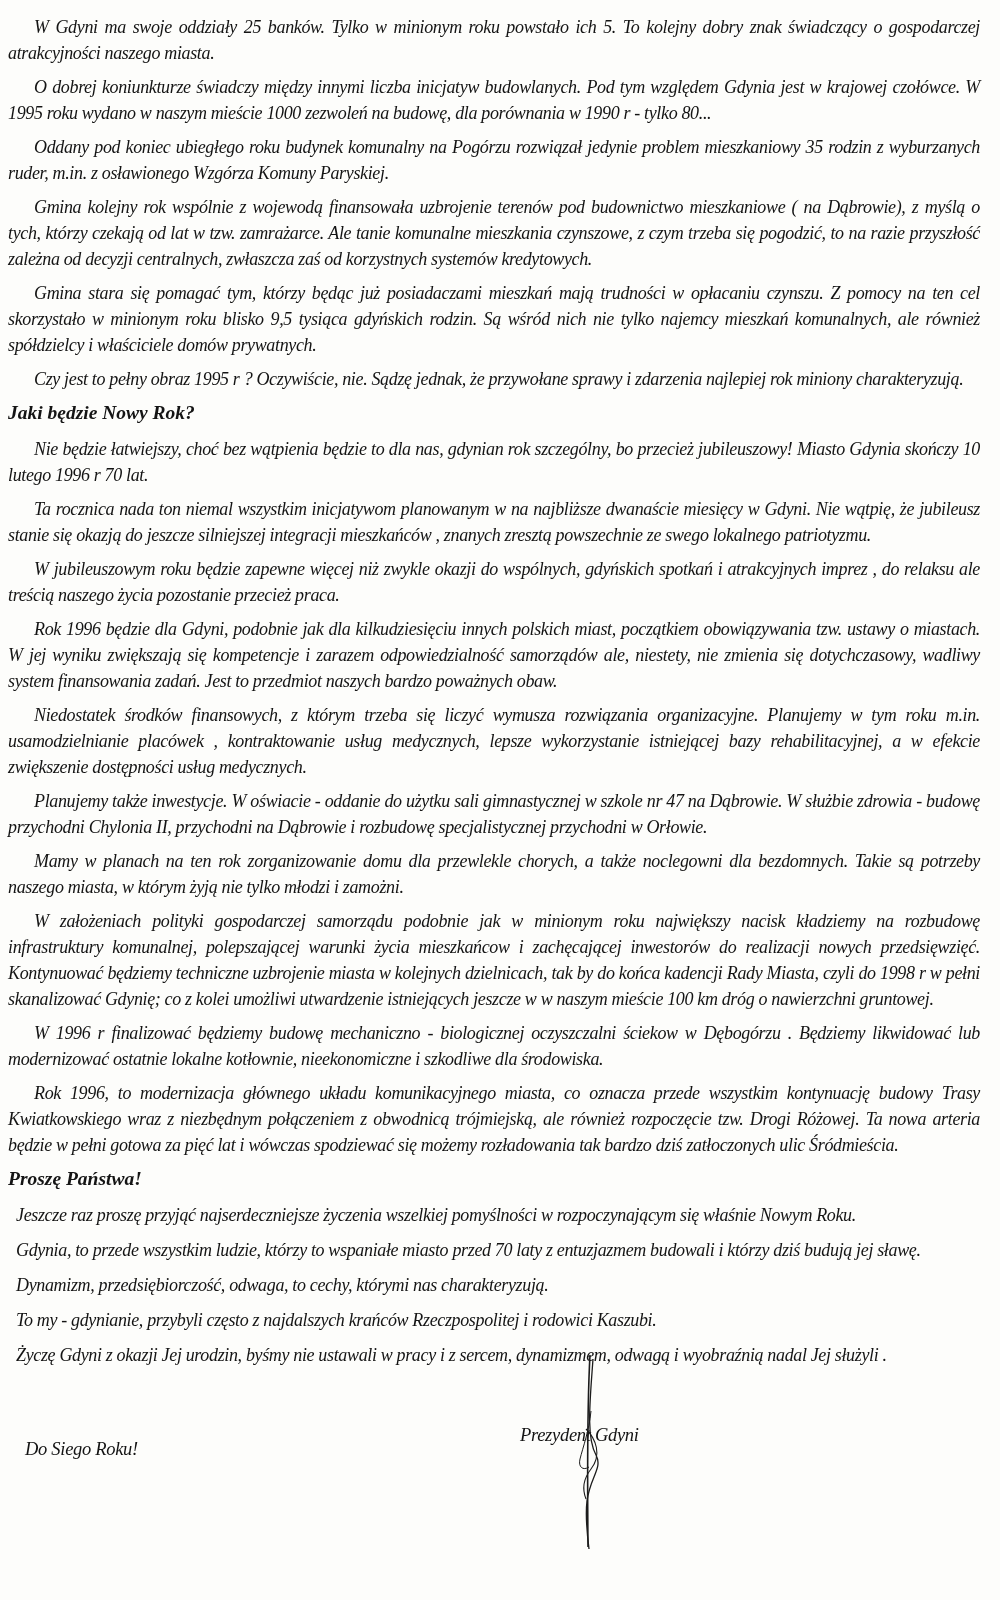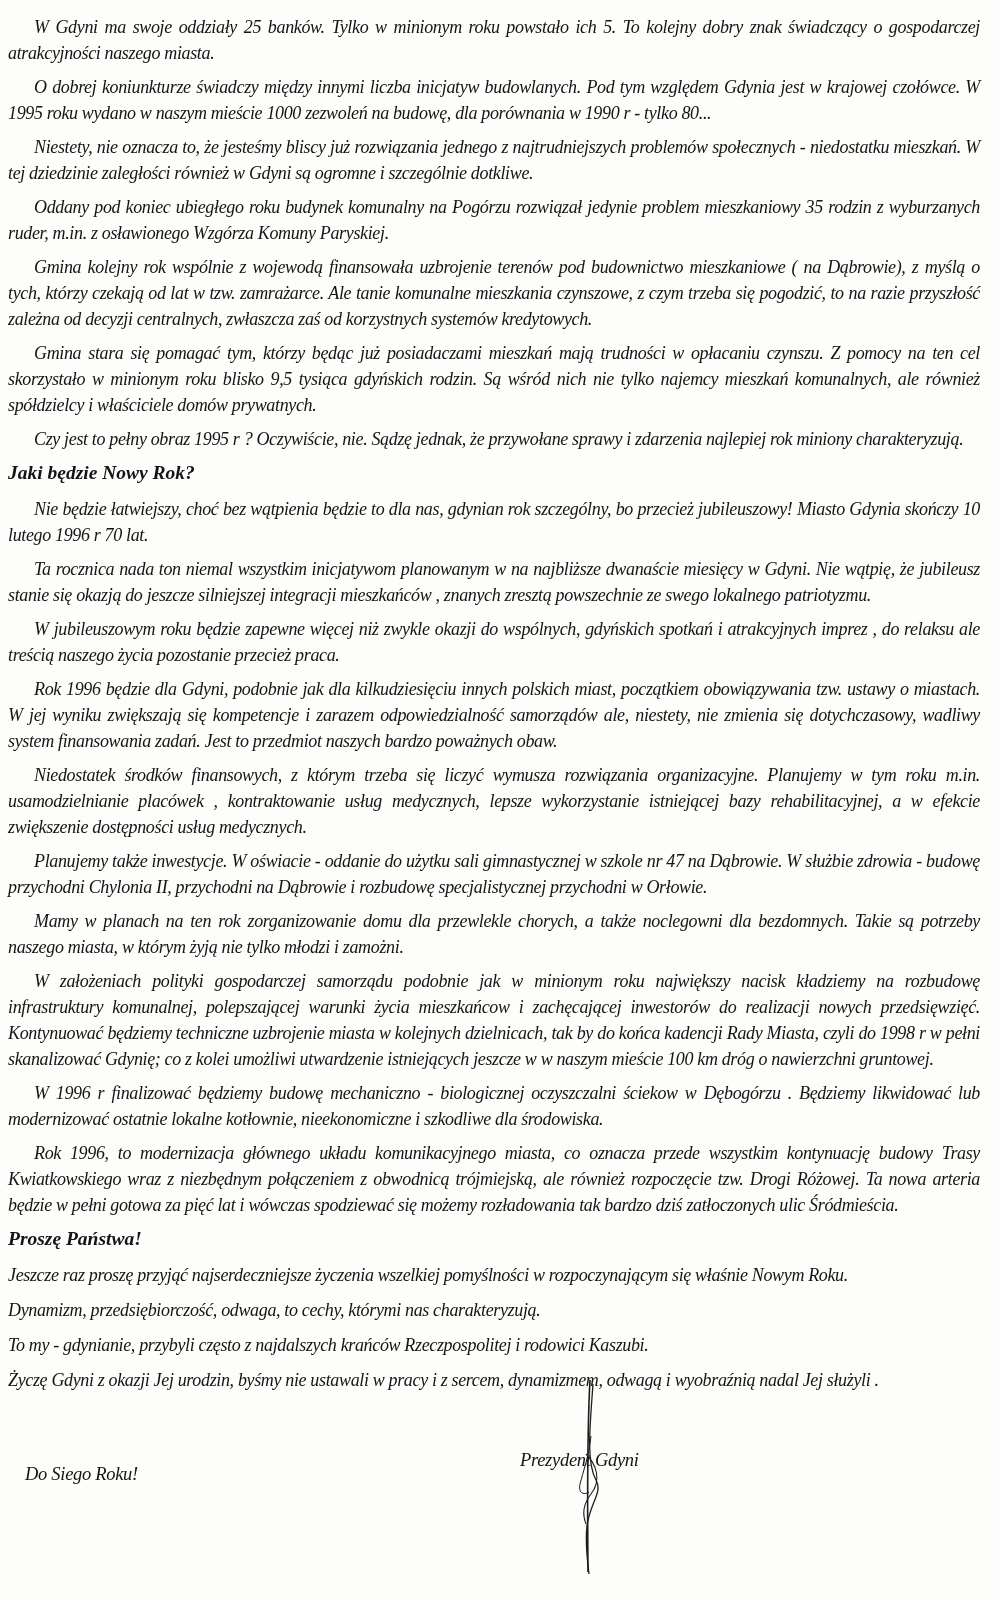--- a/index.html
+++ b/index.html
@@ -18,21 +18,21 @@
     text-indent:26px;
   }
   .heading{
     margin:6px 0 10px 0;
     text-align:left;
     font-size:19.5px;line-height:26px;
     font-weight:bold;
   }
   .flush{
     text-indent:0;text-align:left;
-    margin:0 0 9px 0;
+    margin:0 0 9px 8px;
   }
   .closing-area{
     position:relative;height:160px;margin-top:8px;
   }
   .closing{
     position:absolute;left:17px;top:62px;
     font-size:18.5px;letter-spacing:-0.3px;
   }
   .sig-block{
     position:absolute;left:512px;top:48px;
@@ -44,21 +44,20 @@
     width:70px;height:200px;pointer-events:none;
   }
 </style>
 </head>
 <body>
 
 <div class="page">
 
   <p class="para">W Gdyni ma swoje oddziały 25 banków. Tylko w minionym roku powstało ich 5. To kolejny dobry znak świadczący o gospodarczej atrakcyjności naszego miasta.</p>
   <p class="para">O dobrej koniunkturze świadczy między innymi liczba inicjatyw budowlanych. Pod tym względem Gdynia jest w krajowej czołówce. W 1995 roku wydano w naszym mieście 1000 zezwoleń na budowę, dla porównania w 1990 r - tylko 80...</p>
-  <p class="para">Niestety, nie oznacza to, że jesteśmy bliscy już rozwiązania jednego z najtrudniejszych problemów społecznych - niedostatku mieszkań. W tej dziedzinie zaległości również w Gdyni są ogromne i szczególnie dotkliwe.</p>
   <p class="para">Oddany pod koniec ubiegłego roku budynek komunalny na Pogórzu rozwiązał jedynie problem mieszkaniowy 35 rodzin z wyburzanych ruder, m.in. z osławionego Wzgórza Komuny Paryskiej.</p>
   <p class="para">Gmina kolejny rok wspólnie z wojewodą finansowała uzbrojenie terenów pod budownictwo mieszkaniowe ( na Dąbrowie), z myślą o tych, którzy czekają od lat w tzw. zamrażarce. Ale tanie komunalne mieszkania czynszowe, z czym trzeba się pogodzić, to na razie przyszłość zależna od decyzji centralnych, zwłaszcza zaś od korzystnych systemów kredytowych.</p>
   <p class="para">Gmina stara się pomagać tym, którzy będąc już posiadaczami mieszkań mają trudności w opłacaniu czynszu. Z pomocy na ten cel skorzystało w minionym roku blisko 9,5 tysiąca gdyńskich rodzin. Są wśród nich nie tylko najemcy mieszkań komunalnych, ale również spółdzielcy i właściciele domów prywatnych.</p>
   <p class="para">Czy jest to pełny obraz 1995 r ? Oczywiście, nie. Sądzę jednak, że przywołane sprawy i zdarzenia najlepiej rok miniony charakteryzują.</p>
 
   <h3 class="heading">Jaki będzie Nowy Rok?</h3>
 
   <p class="para">Nie będzie łatwiejszy, choć bez wątpienia będzie to dla nas, gdynian rok szczególny, bo przecież jubileuszowy! Miasto Gdynia skończy 10 lutego 1996 r 70 lat.</p>
   <p class="para">Ta rocznica nada ton niemal wszystkim inicjatywom planowanym w na najbliższe dwanaście miesięcy w Gdyni. Nie wątpię, że jubileusz stanie się okazją do jeszcze silniejszej integracji mieszkańców , znanych zresztą powszechnie ze swego lokalnego patriotyzmu.</p>
   <p class="para">W jubileuszowym roku będzie zapewne więcej niż zwykle okazji do wspólnych, gdyńskich spotkań i atrakcyjnych imprez , do relaksu ale treścią naszego życia pozostanie przecież praca.</p>
@@ -66,20 +65,21 @@
   <p class="para">Niedostatek środków finansowych, z którym trzeba się liczyć wymusza rozwiązania organizacyjne. Planujemy w tym roku m.in. usamodzielnianie placówek , kontraktowanie usług medycznych, lepsze wykorzystanie istniejącej bazy rehabilitacyjnej, a w efekcie zwiększenie dostępności usług medycznych.</p>
   <p class="para">Planujemy także inwestycje. W oświacie - oddanie do użytku sali gimnastycznej w szkole nr 47 na Dąbrowie. W służbie zdrowia - budowę przychodni Chylonia II, przychodni na Dąbrowie i rozbudowę specjalistycznej przychodni w Orłowie.</p>
   <p class="para">Mamy w planach na ten rok zorganizowanie domu dla przewlekle chorych, a także noclegowni dla bezdomnych. Takie są potrzeby naszego miasta, w którym żyją nie tylko młodzi i zamożni.</p>
   <p class="para">W założeniach polityki gospodarczej samorządu podobnie jak w minionym roku największy nacisk kładziemy na rozbudowę infrastruktury komunalnej, polepszającej warunki życia mieszkańcow i zachęcającej inwestorów do realizacji nowych przedsięwzięć. Kontynuować będziemy techniczne uzbrojenie miasta w kolejnych dzielnicach, tak by do końca kadencji Rady Miasta, czyli do 1998 r w pełni skanalizować Gdynię; co z kolei umożliwi utwardzenie istniejących jeszcze w w naszym mieście 100 km dróg o nawierzchni gruntowej.</p>
   <p class="para">W 1996 r finalizować będziemy budowę mechaniczno - biologicznej oczyszczalni ściekow w Dębogórzu . Będziemy likwidować lub modernizować ostatnie lokalne kotłownie, nieekonomiczne i szkodliwe dla środowiska.</p>
   <p class="para">Rok 1996, to modernizacja głównego układu komunikacyjnego miasta, co oznacza przede wszystkim kontynuację budowy Trasy Kwiatkowskiego wraz z niezbędnym połączeniem z obwodnicą trójmiejską, ale również rozpoczęcie tzw. Drogi Różowej. Ta nowa arteria będzie w pełni gotowa za pięć lat i wówczas spodziewać się możemy rozładowania tak bardzo dziś zatłoczonych ulic Śródmieścia.</p>
 
   <h3 class="heading">Proszę Państwa!</h3>
 
   <p class="para flush">Jeszcze raz proszę przyjąć najserdeczniejsze życzenia wszelkiej pomyślności w rozpoczynającym się właśnie Nowym Roku.</p>
+  <p class="para flush">Gdynia, to przede wszystkim ludzie, którzy to wspaniałe miasto przed 70 laty z entuzjazmem budowali i którzy dziś budują jej sławę.</p>
   <p class="para flush">Dynamizm, przedsiębiorczość, odwaga, to cechy, którymi nas charakteryzują.</p>
   <p class="para flush">To my - gdynianie, przybyli często z najdalszych krańców Rzeczpospolitej i rodowici Kaszubi.</p>
   <p class="para flush">Życzę Gdyni z okazji Jej urodzin, byśmy nie ustawali w pracy i z sercem, dynamizmem, odwagą i wyobraźnią nadal Jej służyli .</p>
 
   <div class="closing-area">
     <div class="closing">Do Siego Roku!</div>
 
     <div class="sig-block">
       <p class="sig-title">Prezydent Gdyni</p>
 

